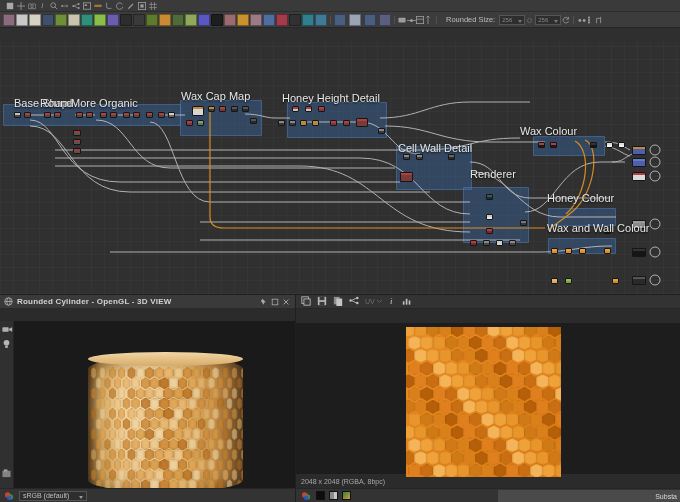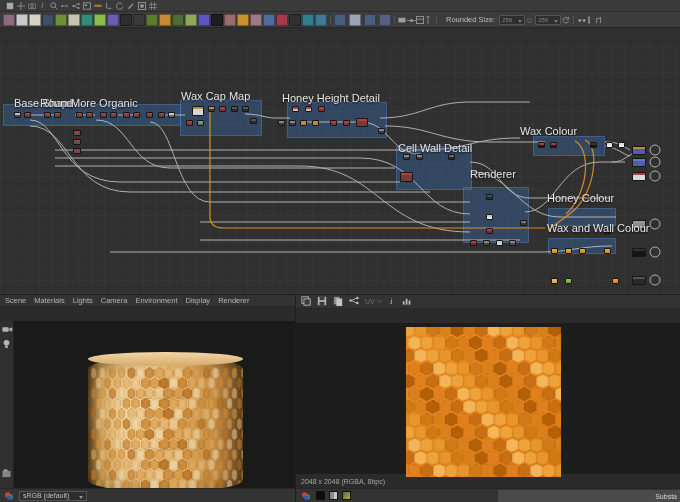--- a/index.html
+++ b/index.html
@@ -560,30 +560,45 @@
           <div class="grp-label" style="left: 398px; top: 100px;">Cell Wall Detail</div>
           <div class="grp-label" style="left: 520px; top: 83px;">Wax Colour</div>
           <div class="grp-label" style="left: 470px; top: 126px;">Renderer</div>
           <div class="grp-label" style="left: 547px; top: 150px;">Honey Colour</div>
           <div class="grp-label" style="left: 547px; top: 180px;">Wax and Wall Colour</div>
         </div>
     </div>
   </div>
 
   <div id="view3d">
-
-    <div class="menubar" id="v3d-menus">
-        <span>Scene</span>
-        <span>Materials</span>
-        <span>Lights</span>
-        <span>Camera</span>
-        <span>Environment</span>
-        <span>Display</span>
-        <span>Renderer</span>
-      </div>
+    <div class="win-titlebar">
+      <svg class="tb-icon" viewBox="0 0 12 12">
+        <circle cx="6" cy="6" r="5" fill="none" stroke="#cfcfcf"></circle>
+          <ellipse cx="6" cy="6" rx="2.2" ry="5" fill="none" stroke="#cfcfcf"></ellipse>
+        <path d="M1 6h10" stroke="#cfcfcf"></path>
+      </svg>
+      <div class="tb-title">Rounded Cylinder - OpenGL - 3D VIEW</div>
+      <div class="tb-spacer"></div>
+      <div class="tb-btn">
+        <svg width="8" height="8" viewBox="0 0 10 10">
+            <path d="M3 1l4 4-1.5.5L4 8.5 2.5 5 1 4.5z" fill="#a9a9a9"></path>
+          </svg>
+        </div>
+      <div class="tb-btn">
+        <svg width="8" height="8" viewBox="0 0 10 10">
+            <rect x="1.5" y="1.5" width="7" height="7" fill="none" stroke="#a9a9a9"></rect>
+          </svg>
+        </div>
+      <div class="tb-btn">
+        <svg width="8" height="8" viewBox="0 0 10 10">
+            <path d="M2 2l6 6M8 2l-6 6" stroke="#b9b9b9" stroke-width="1"></path>
+          </svg>
+        </div>
+    </div>
+
 
     <div class="v3d-body">
       <div class="cyl-wrap">
         <div class="cyl"></div>
         <div class="cyl-cells" id="cyl-cells">
             <div class="cell" style="left: 0px; top: 10px; background: rgb(232, 181, 106); opacity: 0.54; transform: scaleX(0.5);"></div>
             <div class="cell" style="left: 9.4px; top: 10px; background: rgb(239, 201, 141); opacity: 0.6; transform: scaleX(0.57);"></div>
             <div class="cell" style="left: 18.8px; top: 10px; background: rgb(208, 140, 56); opacity: 0.65; transform: scaleX(0.63);"></div>
             <div class="cell" style="left: 28.2px; top: 10px; background: rgb(217, 154, 67); opacity: 0.7; transform: scaleX(0.7);"></div>
             <div class="cell" style="left: 37.6px; top: 10px; background: rgb(185, 112, 31); opacity: 0.76; transform: scaleX(0.76);"></div>

